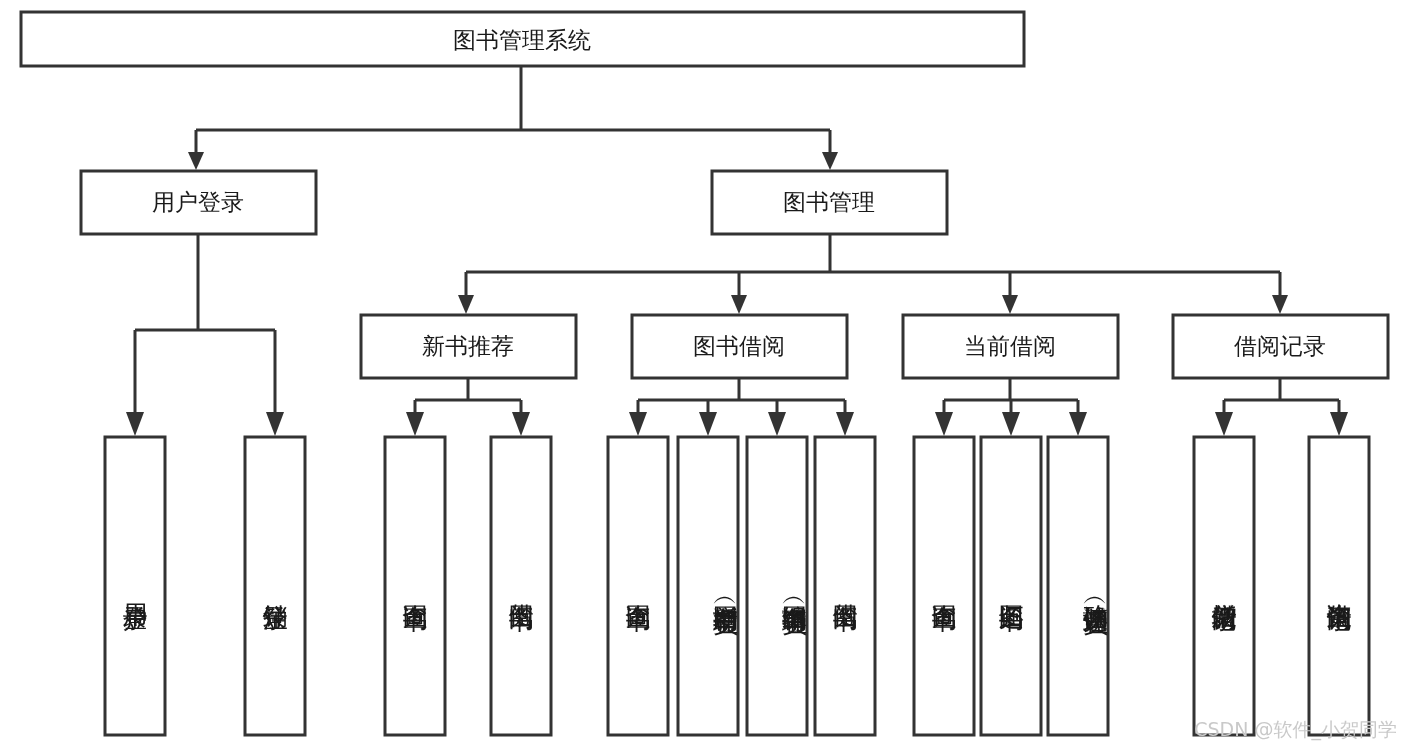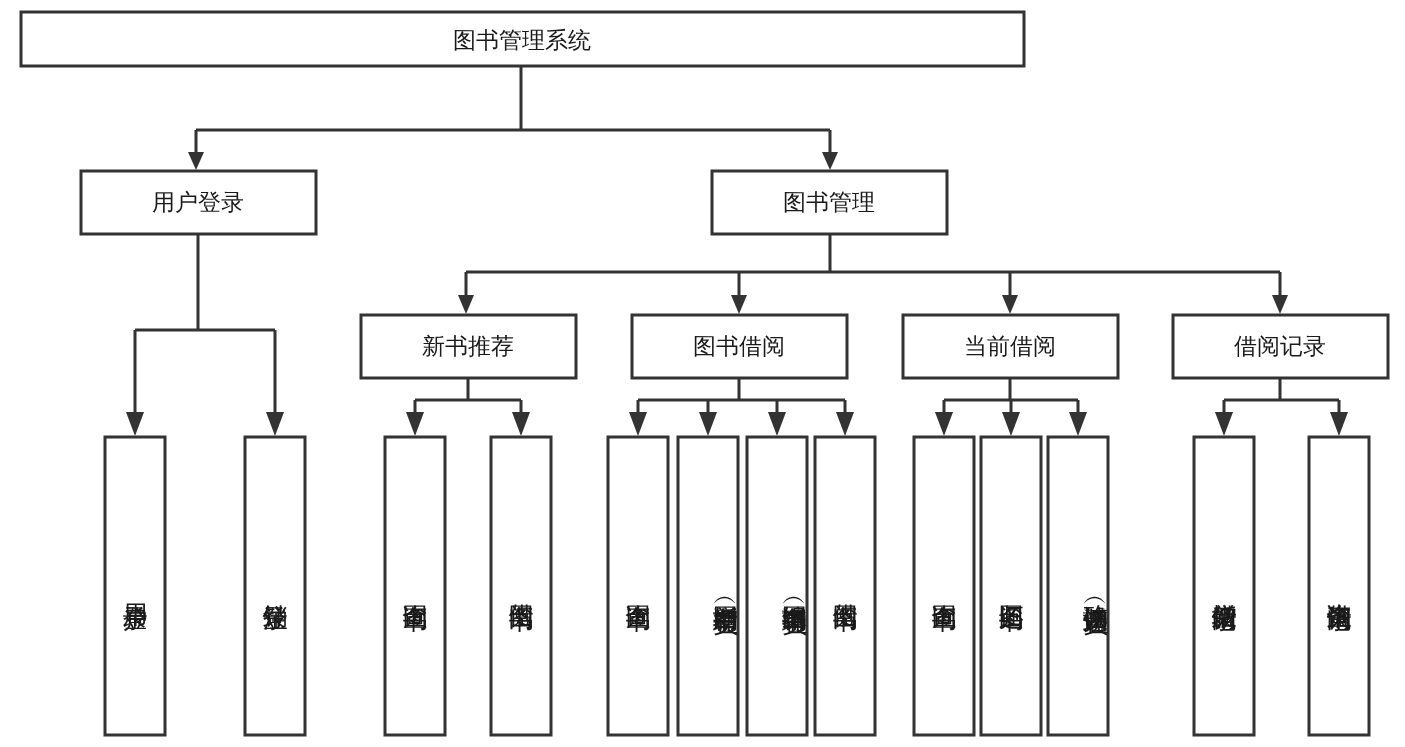--- a/index.html
+++ b/index.html
@@ -178,13 +178,14 @@
   <div class="leaf-label" style="left:747px; top:443px; width:60px; height:292px;">编辑图书（管理员）</div>
   <div class="leaf-label center-v" style="left:815px; top:437px; width:60px; height:298px;">借阅图书</div>
 
   <div class="leaf-label center-v" style="left:914px; top:437px; width:60px; height:298px;">查询图书</div>
   <div class="leaf-label center-v" style="left:981px; top:437px; width:60px; height:298px;">归还图书</div>
   <div class="leaf-label" style="left:1048px; top:443px; width:60px; height:292px;">确认归还（管理员）</div>
 
   <div class="leaf-label center-v" style="left:1194px; top:437px; width:60px; height:298px;">新增借阅记录</div>
   <div class="leaf-label center-v" style="left:1309px; top:437px; width:60px; height:298px;">查询借阅记录</div>
 
+  <div class="watermark">CSDN @软件_小贺同学</div>
 </div>
 
 </body></html>

